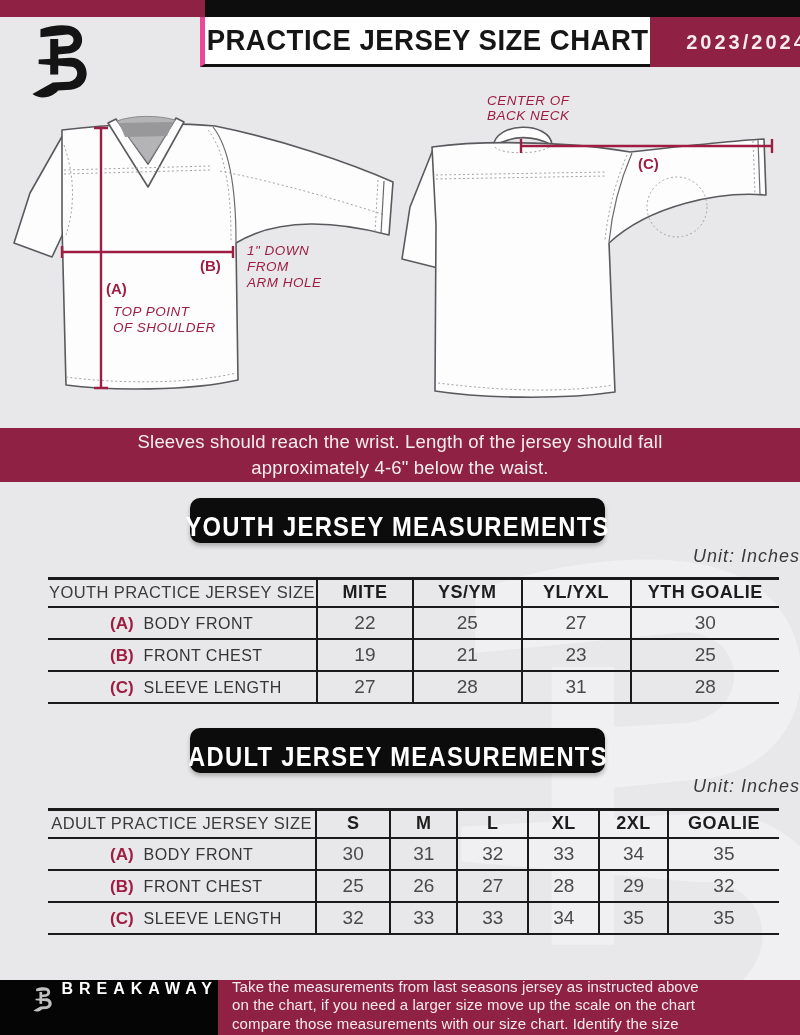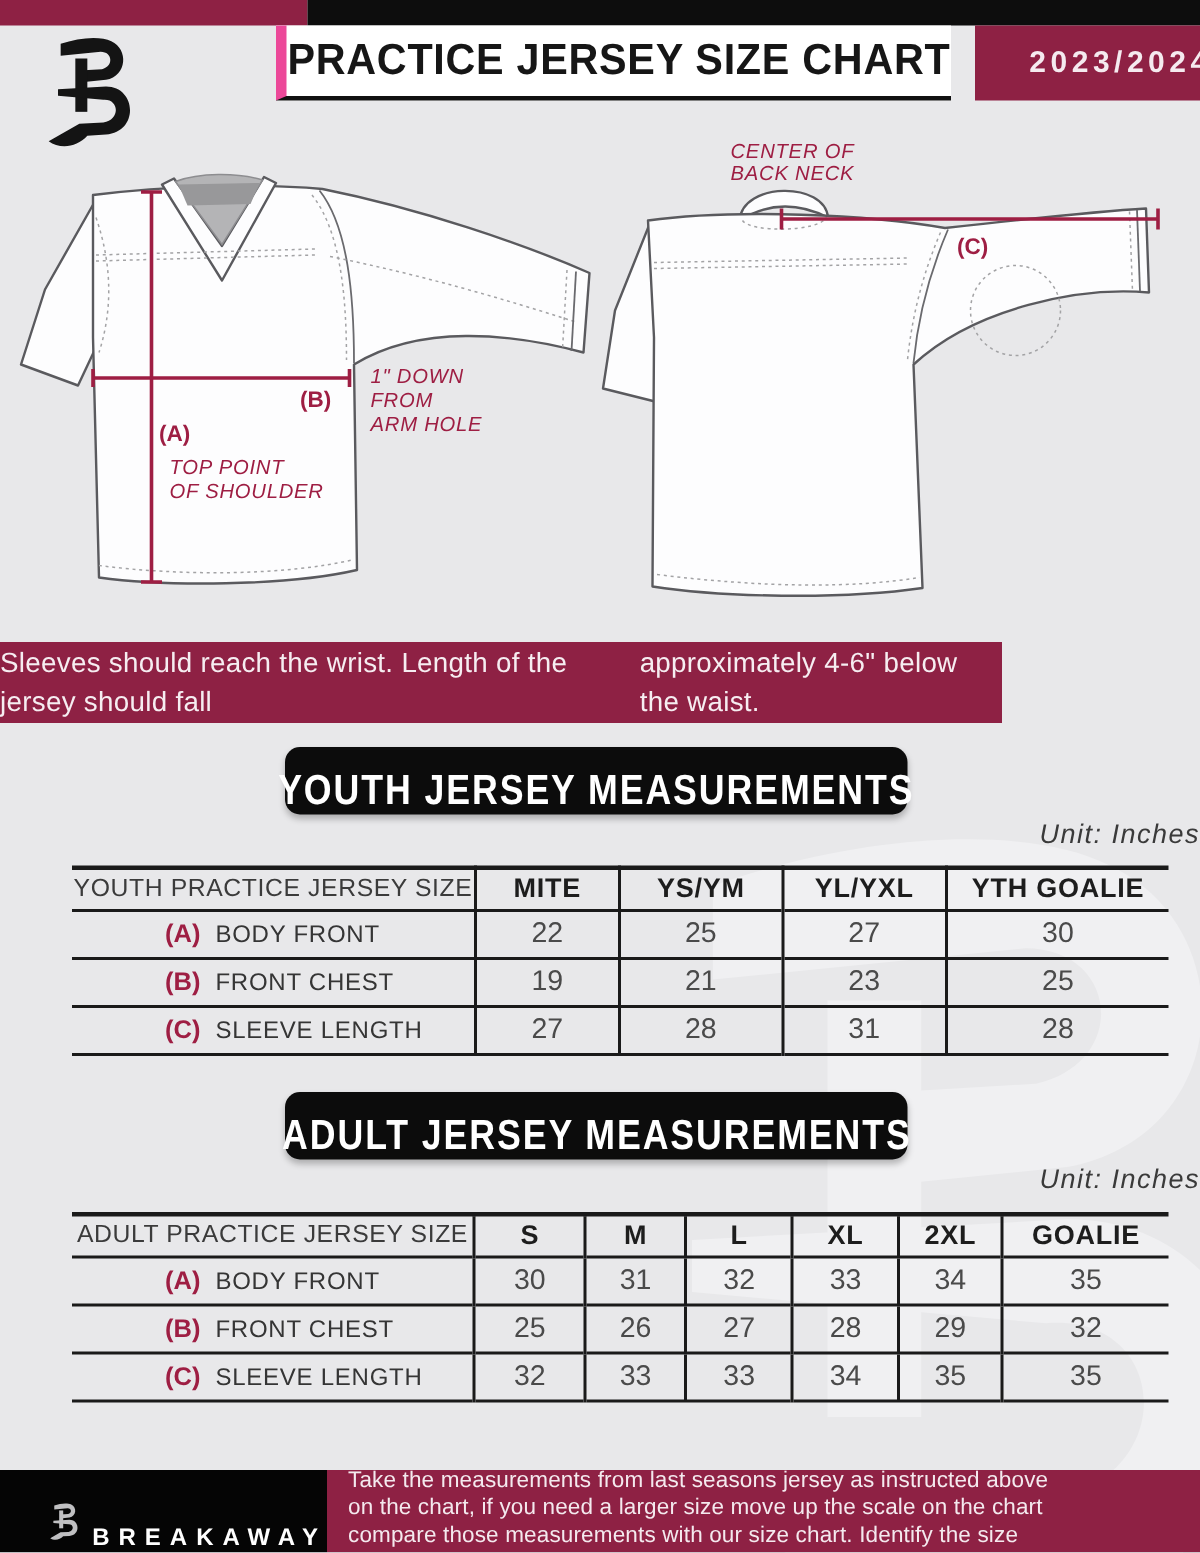--- a/index.html
+++ b/index.html
@@ -6,44 +6,44 @@
   html,body { background:#cfcfd2; }
   body { font-family:"Liberation Sans", sans-serif; }
   #page {
     position:relative; width:800px; height:1035px; margin:0 auto;
     background:#e8e8ea; overflow:hidden;
   }
   
   .strip-maroon { position:absolute; left:0; top:0; width:205px; height:17px; background:#8e2144; }
   .strip-black  { position:absolute; left:205px; top:0; width:595px; height:17px; background:#0d0d0d; }
   .title-box {
-    position:absolute; left:184px; top:17px; width:450px; height:50px;
-    background:#ffffff; border-left:7px solid #ec4899; border-bottom:3px solid #111;
+    position:absolute; left:200px; top:17px; width:450px; height:50px;
+    background:#ffffff; border-left:5px solid #ec4899; border-bottom:3px solid #111;
     display:flex; align-items:center; justify-content:center;text-align:center;
   }
   .title-box span {
     display:inline-block; transform:scaleX(0.95);
     font-size:29px; font-weight:800; letter-spacing:0.5px; color:#161616; white-space:nowrap;
   }
   .season-box {
     position:absolute; left:650px; top:17px; width:150px; height:50px;
     background:#8e2144; display:flex; align-items:center; justify-content:center;
   }
   .season-box span { color:#f5eaef; font-size:20px; font-weight:700; letter-spacing:3px; white-space:nowrap;margin-left:44px; }
   .logo-top { position:absolute; left:28px; top:22px; width:64px; height:82px; }
   
   .watermark { position:absolute; left:378px; top:535px; width:500px; height:640px; z-index:0; }
   
   .diagram { position:absolute; z-index:1; }
   #front-jersey { left:0; top:95px; }
   #back-jersey  { left:400px; top:95px; }
   
   .notice {
-    position:absolute; left:0; top:428px; width:668px; height:54px; background:#8e2144;
-    display:flex; align-items:center; justify-content:center; z-index:2;
+    position:absolute; left:0; top:428px; width:800px; height:54px; background:#8e2144;
+    display:flex; flex-direction:column; align-items:center; justify-content:center; z-index:2;
   }
   .notice div { color:#f6edf1; font-size:18.5px; line-height:26px; letter-spacing:0.2px; }
   
   .section-banner {
     position:absolute; left:190px; width:415px; height:45px; background:#0c0c0c;
     border-radius:10px; display:flex; align-items:flex-end; justify-content:center;
     box-shadow:0 3px 4px rgba(0,0,0,0.25); z-index:2;
   }
   .section-banner span {
     display:inline-block; transform:scaleX(0.85);
@@ -62,21 +62,21 @@
   .size-table th, .size-table td { text-align:center; vertical-align:middle; }
   .size-table th { height:28px; font-size:18px; font-weight:700; color:#1d1d1d; letter-spacing:0.5px; }
   .size-table th.first { font-size:16.5px; font-weight:500; color:#3b3b3b; letter-spacing:0.4px; }
   .size-table td { height:32px; font-size:19px; font-weight:400; color:#4a4a4a; }
   .size-table th + th, .size-table td + td { border-left:2.5px solid #1a1a1a; }
   .size-table td.rowlabel { text-align:left; padding-left:62px; }
   .size-table td.rowlabel .key { color:#9e1e43; font-weight:700; font-size:17px; margin-right:10px; }
   .size-table td.rowlabel .lbl { color:#353535; font-size:16px; letter-spacing:0.5px; }
   
   .footer { position:absolute; left:0; top:980px; width:800px; height:55px; display:flex; z-index:3; }
-  .footer-black { width:218px; height:55px; background:#050505; display:flex; align-items:flex-end; }
+  .footer-black { width:218px; height:55px; background:#050505; display:flex; align-items:flex-start; }
   .footer-logo { width:30px; height:40px; margin-left:32px; }
   .footer-brand { color:#fff; font-size:16px; font-weight:700; letter-spacing:6px; margin-left:8px; white-space:nowrap; }
   .footer-maroon {
     flex:1; background:#8e2144; color:#f4e9ee; padding:2px 8px 6px 14px;
     display:flex; flex-direction:column; justify-content:center;
   }
   .footer-maroon div { font-size:15px; line-height:18.5px; letter-spacing:0.1px; white-space:nowrap; }
   
   .jersey-line { fill:#fdfdfe; stroke:#5a5a5e; stroke-width:1.6; stroke-linejoin:round; }
   .stitch { fill:none; stroke:#a3a3a5; stroke-width:1; stroke-dasharray:2,2.5; }

